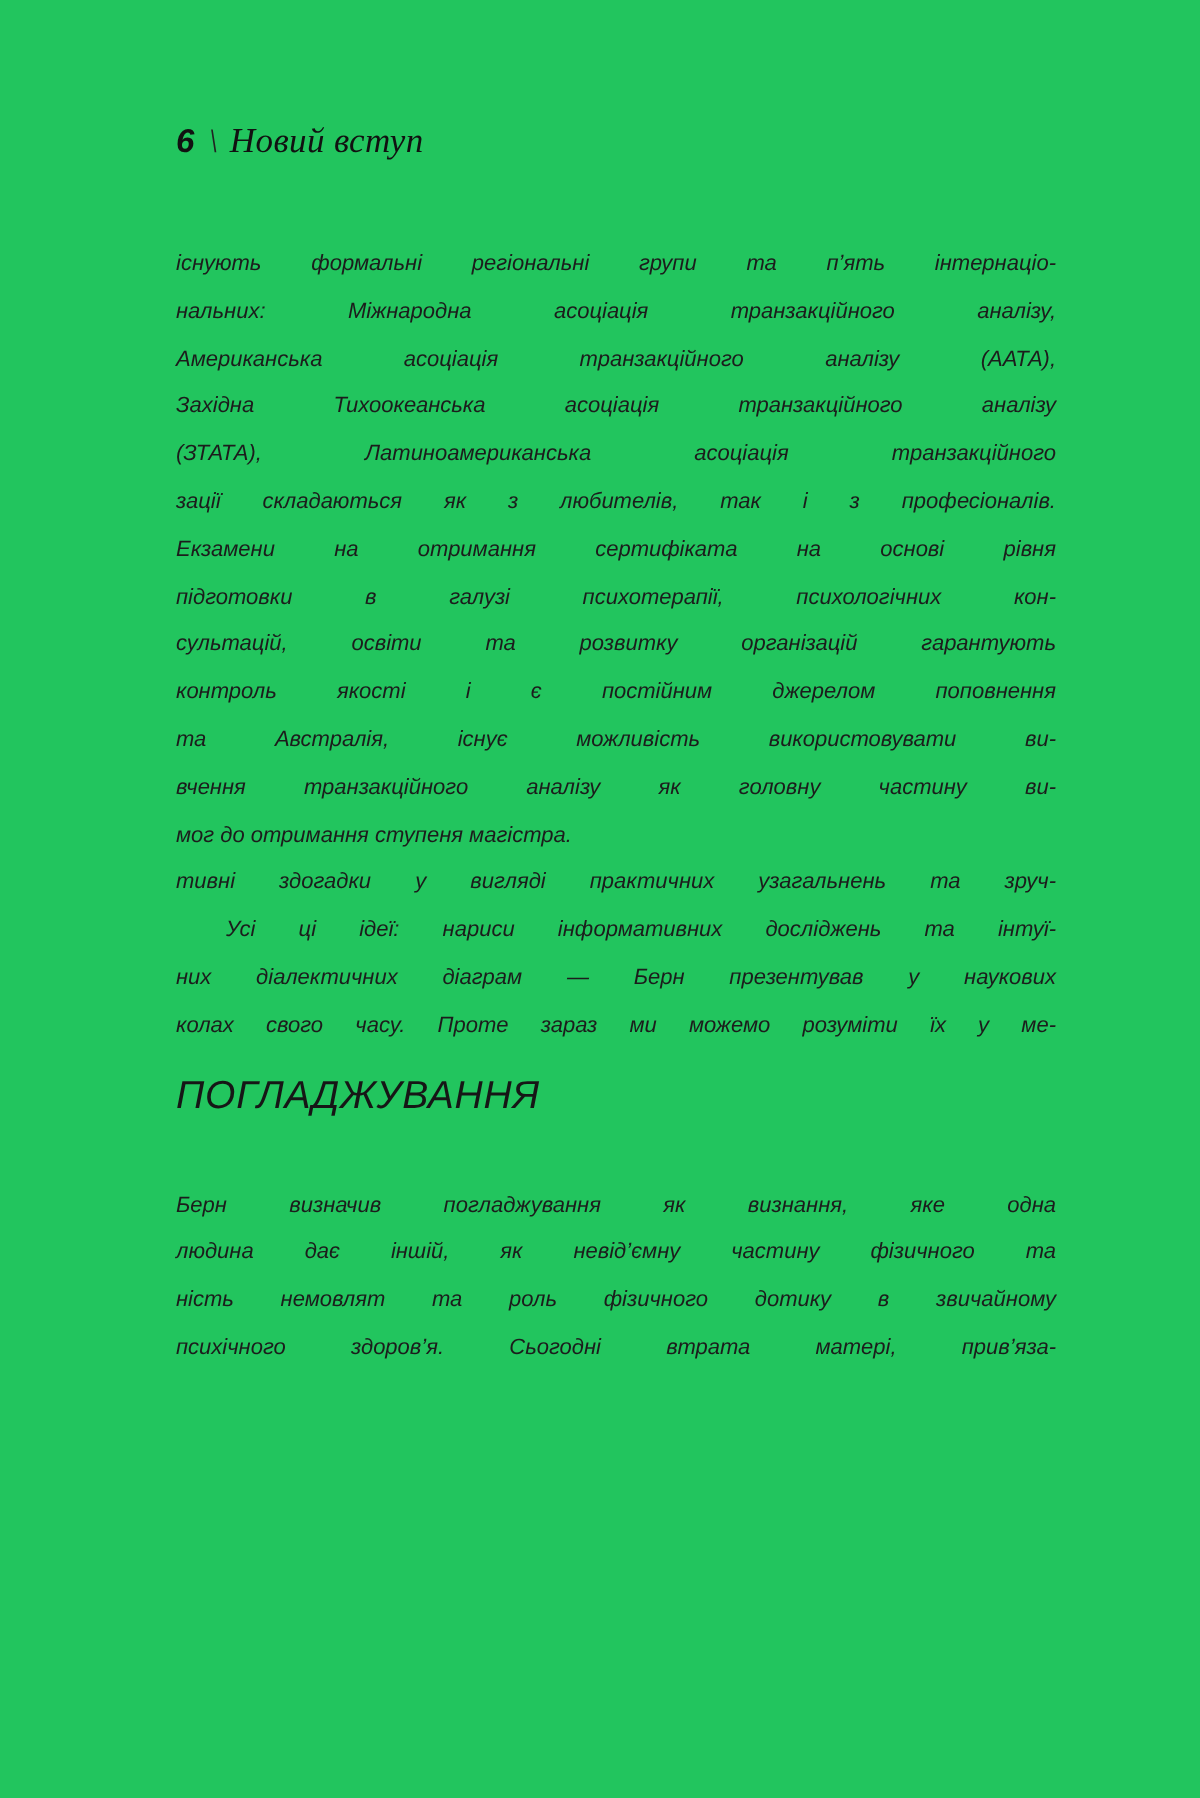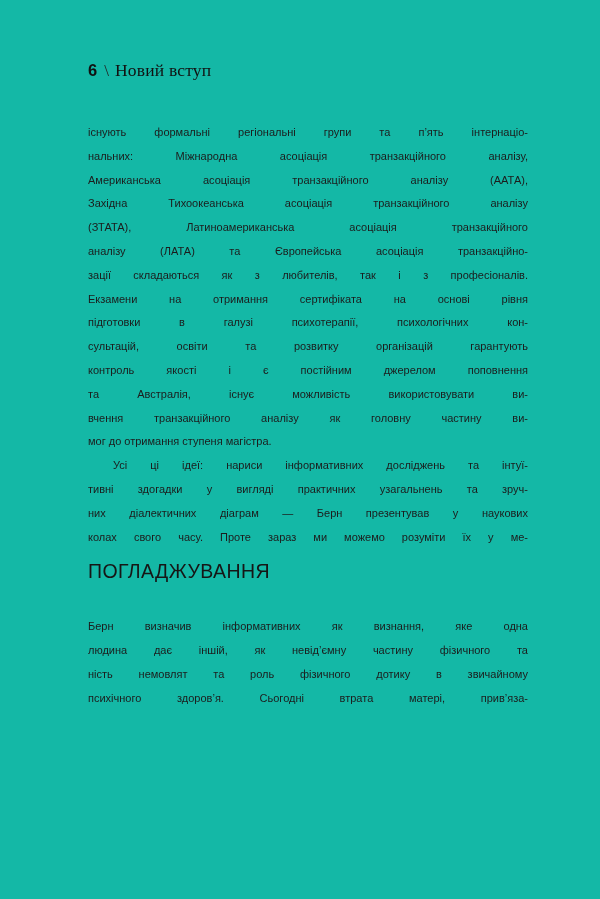--- a/index.html
+++ b/index.html
@@ -7,21 +7,22 @@
   body {
     background: #ffffff;
     font-family: "Liberation Sans", sans-serif;
     color: #1c1c1c;
     overflow: hidden;
     position: relative;
   }
   .page {
     position: absolute;
     inset: 0;
-    background: #14b8a6;
+    background: #22c55e;
+    font-style: italic;
   }
   .running-header {
     position: absolute;
     left: 88px;
     top: 60px;
     font-size: 17px;
     line-height: 20px;
     color: #111111;
     white-space: nowrap;
   }
@@ -87,42 +88,41 @@
   </div>
 
   <div class="content">
 
     <div class="para">
         <div class="line">існують формальні регіональні групи та п’ять інтернаціо-</div>
         <div class="line">нальних: Міжнародна асоціація транзакційного аналізу,</div>
         <div class="line">Американська асоціація транзакційного аналізу (ААТА),</div>
         <div class="line">Західна Тихоокеанська асоціація транзакційного аналізу</div>
         <div class="line">(ЗТАТА), Латиноамериканська асоціація транзакційного</div>
-        <div class="line">аналізу (ЛАТА) та Європейська асоціація транзакційно-</div>
         <div class="line">зації складаються як з любителів, так і з професіоналів.</div>
         <div class="line">Екзамени на отримання сертифіката на основі рівня</div>
         <div class="line">підготовки в галузі психотерапії, психологічних кон-</div>
         <div class="line">сультацій, освіти та розвитку організацій гарантують</div>
         <div class="line">контроль якості і є постійним джерелом поповнення</div>
         <div class="line">та Австралія, існує можливість використовувати ви-</div>
         <div class="line">вчення транзакційного аналізу як головну частину ви-</div>
         <div class="line last">мог до отримання ступеня магістра.</div>
       </div>
 
     <div class="para">
+        <div class="line">тивні здогадки у вигляді практичних узагальнень та зруч-</div>
         <div class="line indent">Усі ці ідеї: нариси інформативних досліджень та інтуї-</div>
-        <div class="line">тивні здогадки у вигляді практичних узагальнень та зруч-</div>
         <div class="line">них діалектичних діаграм — Берн презентував у наукових</div>
         <div class="line">колах свого часу. Проте зараз ми можемо розуміти їх у ме-</div>
       </div>
 
     <h2 class="section-heading">ПОГЛАДЖУВАННЯ</h2>
 
     <div class="para">
-        <div class="line">Берн визначив інформативних як визнання, яке одна</div>
+        <div class="line">Берн визначив погладжування як визнання, яке одна</div>
         <div class="line">людина дає іншій, як невід’ємну частину фізичного та</div>
         <div class="line">ність немовлят та роль фізичного дотику в звичайному</div>
         <div class="line">психічного здоров’я. Сьогодні втрата матері, прив’яза-</div>
       </div>
 
   </div>
 
 </div>
 
 </body></html>

